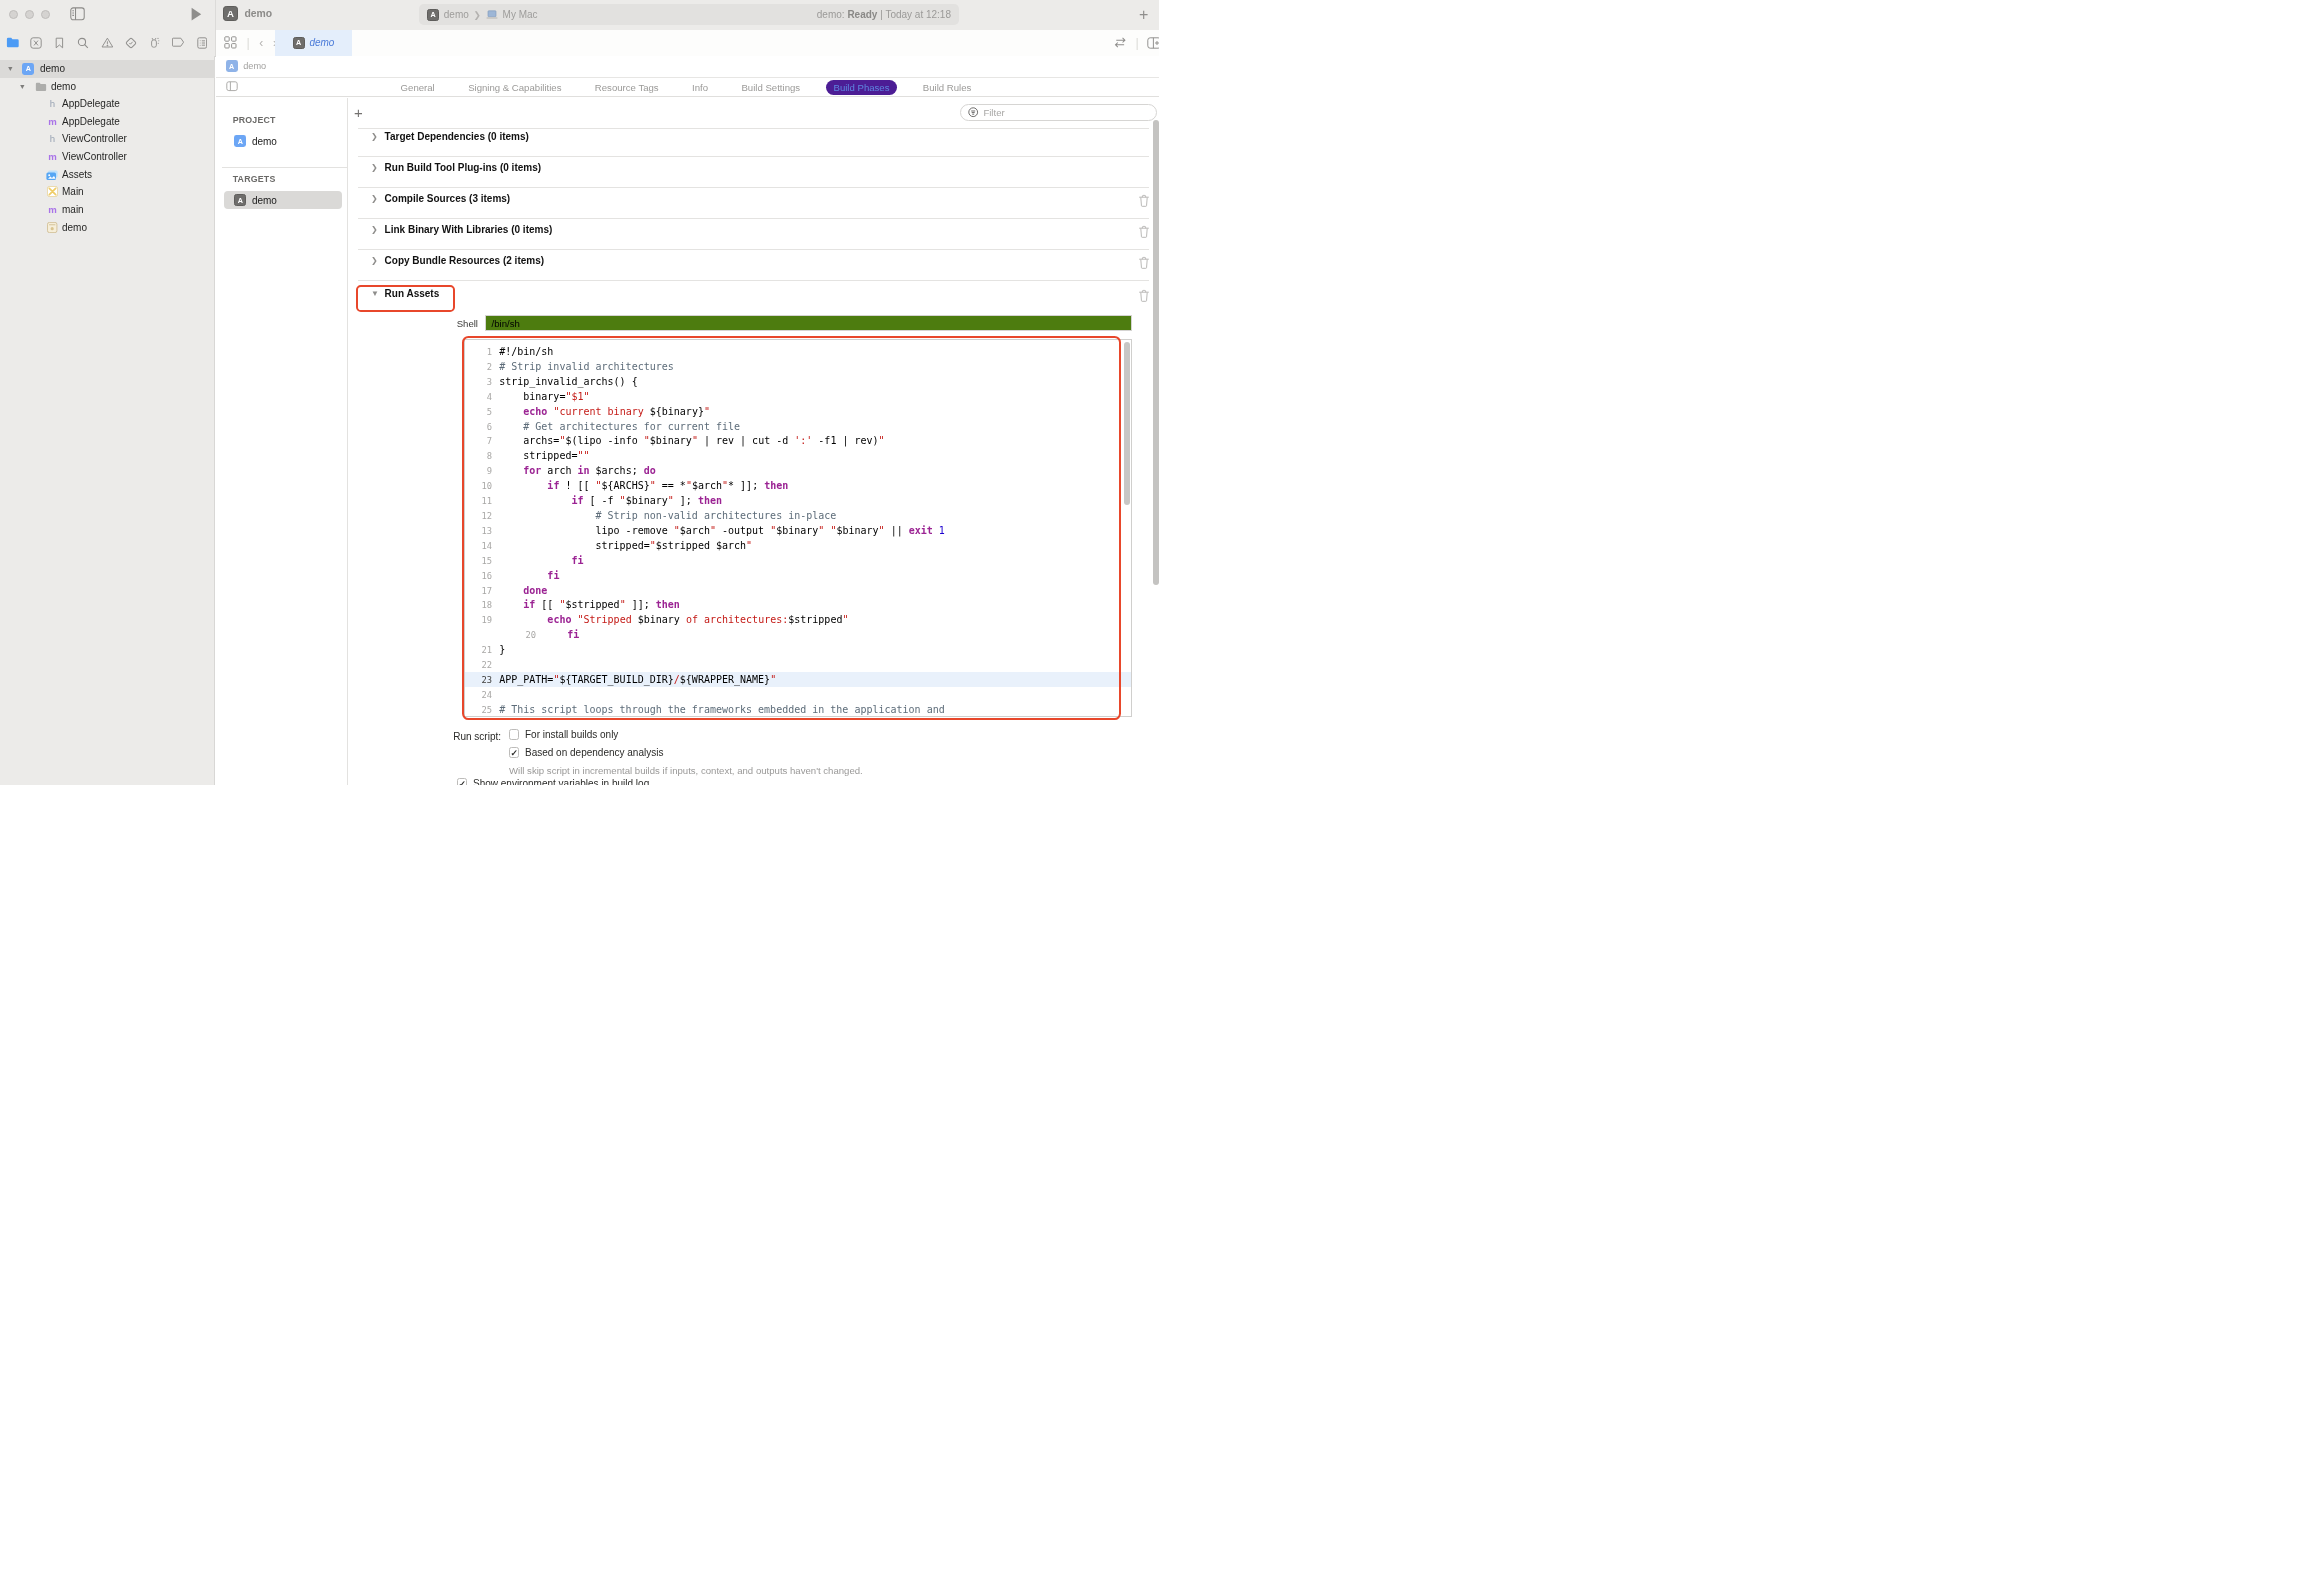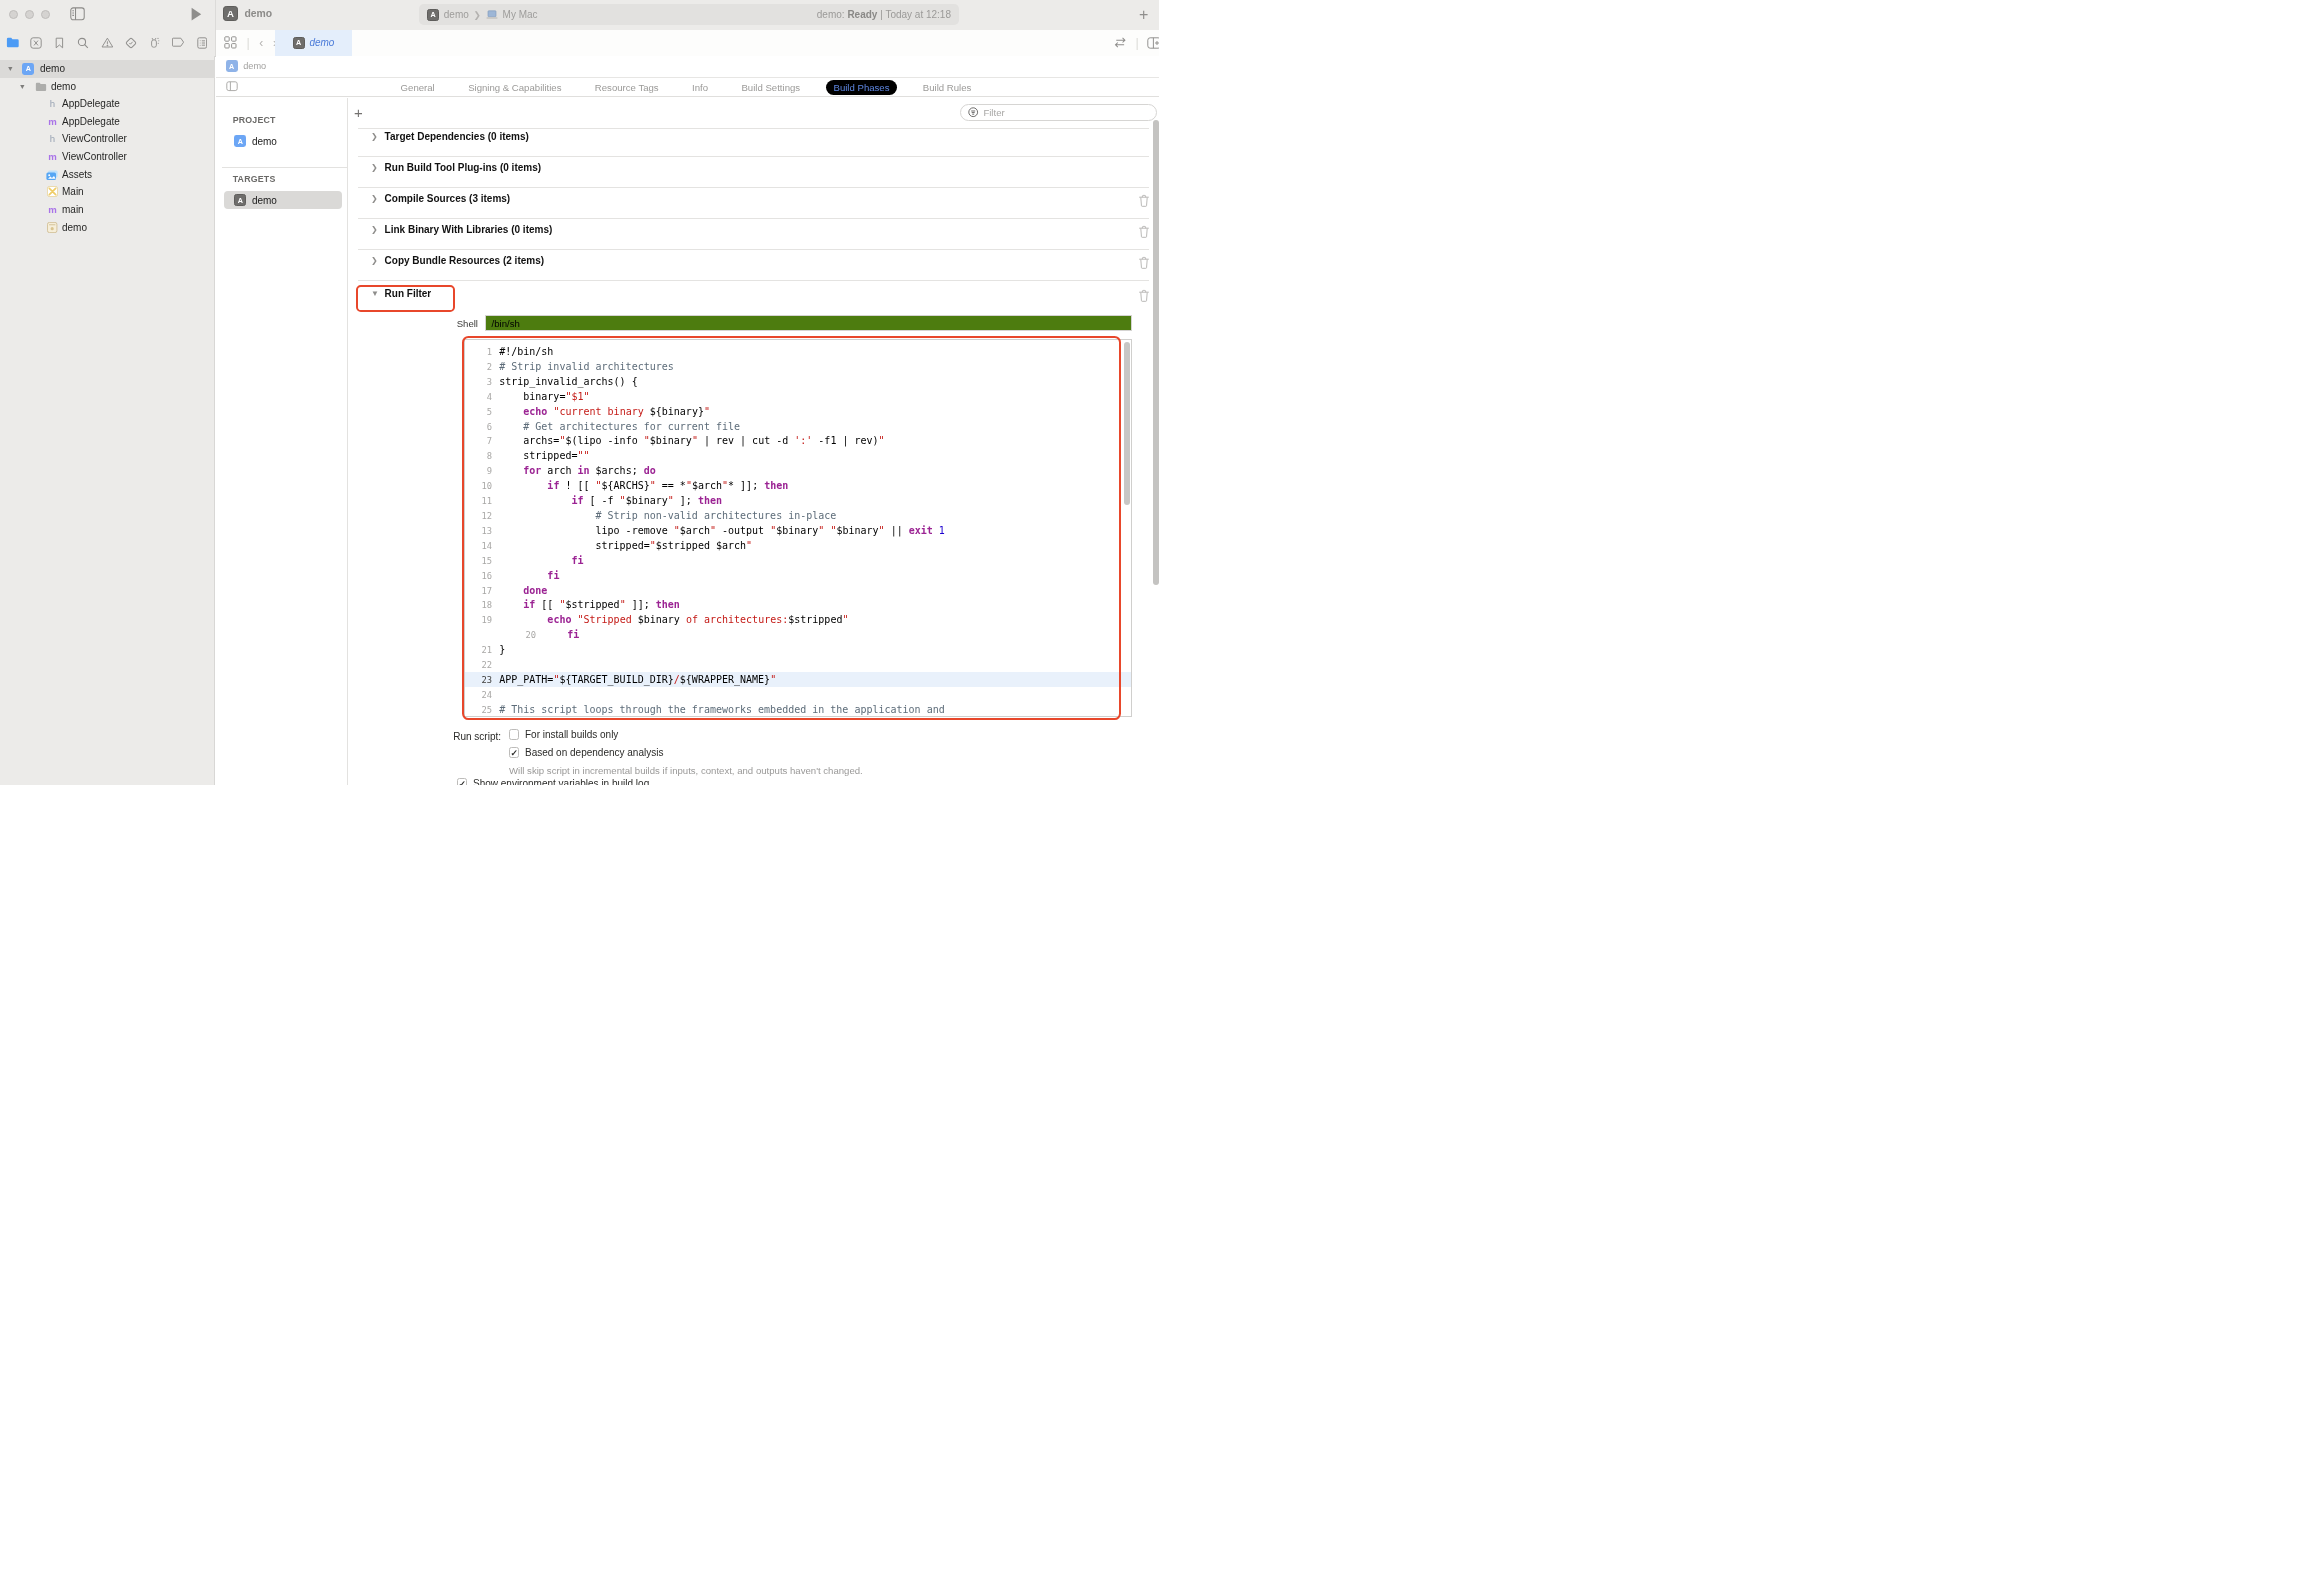--- a/index.html
+++ b/index.html
@@ -55,21 +55,21 @@
   
   .editor { left:216px; top:56px; width:943px; height:730px; background:#fff; }
   .jumpbar { position:absolute; left:0; top:0; width:943px; height:21.5px; border-bottom:0.8px solid #E7E6E4;
              display:flex; align-items:center; gap:5.6px; padding-left:9.6px; }
   .jumpbar .lbl { font-size:9.2px; color:#A3A2A0; }
   .tabstrip { position:absolute; left:0; top:22px; width:943px; height:19px; border-bottom:0.8px solid #E0DFDD; }
   .tabstrip .mini { position:absolute; left:9.6px; top:3.2px; color:#A9A8A6; }
   .etabs { position:absolute; left:223px; top:0; width:494px; height:19px; display:flex; align-items:center;
            justify-content:center; gap:19px; }
   .etab { font-size:9.6px; color:#9B9A98; white-space:nowrap; padding:2.4px 7.2px; border-radius:8.8px; }
-  .etab.active { background:#000000; color:#5E86E0; }
+  .etab.active { background:#4c1d95; color:#5E86E0; }
 
   .content { position:absolute; left:0; top:42px; width:943px; height:687px; }
 
   
   .ppanel { position:absolute; left:0; top:0; width:132px; height:687px; border-right:0.8px solid #E3E2E0; }
   .phead { position:absolute; left:16.7px; font-size:8.8px; font-weight:bold; color:#6A6967; letter-spacing:0.2px; }
   .prow { position:absolute; left:18.3px; display:flex; align-items:center; gap:5.6px; font-size:10px; color:#1a1a1a; }
   .target-pill { position:absolute; left:8px; top:93px; width:118px; height:18.3px; background:#DAD9D7; border-radius:4px; }
   .pdiv { position:absolute; left:6.4px; top:69px; width:125px; height:0.8px; background:#E3E2E0; }
 
@@ -443,21 +443,21 @@
         <svg width="12" height="12.8" viewBox="0 0 15 16" fill="none" stroke="#AFAEAC" stroke-width="1.1">
               <path d="M3.5 4.5 l0.8 10 a1 1 0 0 0 1 0.9 h4.4 a1 1 0 0 0 1 -0.9 l0.8 -10"></path>
               <line x1="1.5" y1="4" x2="13.5" y2="4"></line>
               <path d="M5.5 4 v-1.2 a1 1 0 0 1 1 -1 h2 a1 1 0 0 1 1 1 V4"></path>
             </svg>
       </div>
         </div>
 
       <div class="sec-row" style="top:190px;">
         <span class="sec-chev">▼</span>
-        <span class="sec-title">Run Filter</span>
+        <span class="sec-title">Run Assets</span>
       </div>
       <div class="trash" style="top:191px;">
         <svg width="12" height="12.8" viewBox="0 0 15 16" fill="none" stroke="#AFAEAC" stroke-width="1.1">
             <path d="M3.5 4.5 l0.8 10 a1 1 0 0 0 1 0.9 h4.4 a1 1 0 0 0 1 -0.9 l0.8 -10"></path>
             <line x1="1.5" y1="4" x2="13.5" y2="4"></line>
             <path d="M5.5 4 v-1.2 a1 1 0 0 1 1 -1 h2 a1 1 0 0 1 1 1 V4"></path>
           </svg>
       </div>
 
       <div class="shell-label">Shell</div>

